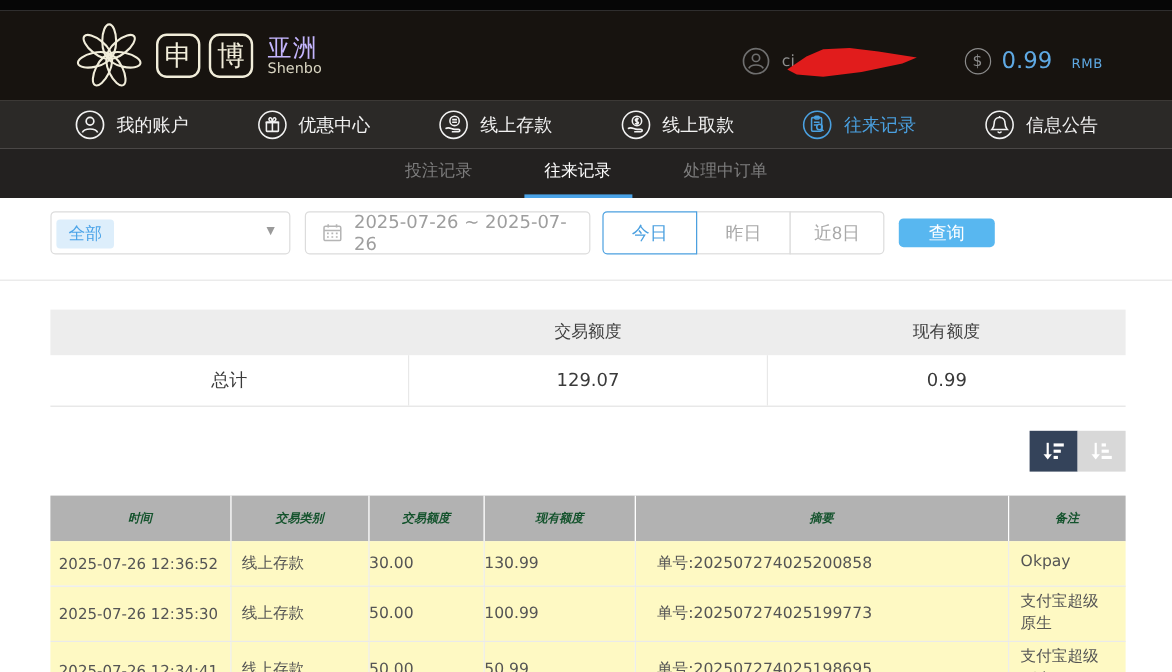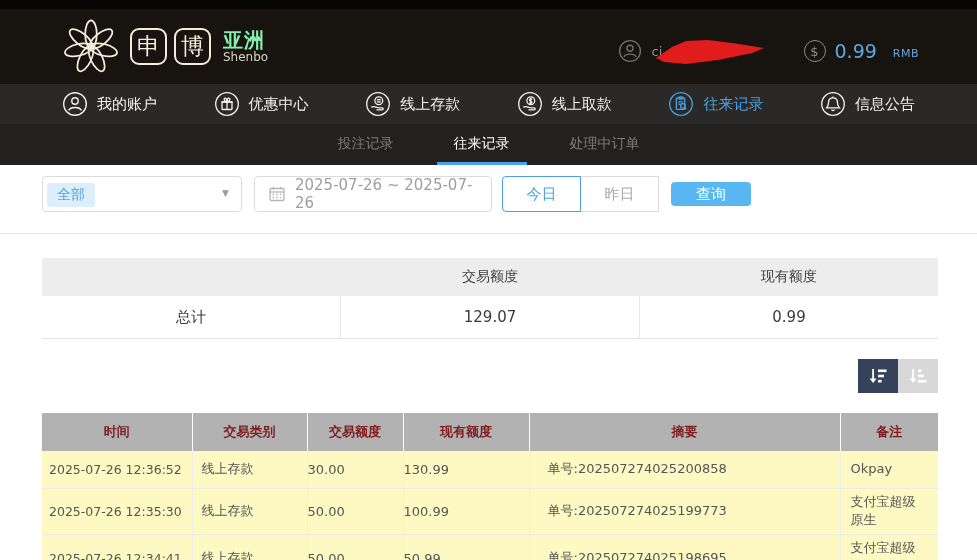--- a/index.html
+++ b/index.html
@@ -8,21 +8,21 @@
 
   
   .top-strip { height: 9px; background:#060606; }
   .header { height: 75px; background:#17130f; display:flex; align-items:center; position:relative; }
   .logo { display:flex; align-items:center; margin-left:62px; gap:10px; }
   .logo svg.flower { width:58px; height:58px; }
   .char-box { width:37px; height:37px; border:2px solid #f1edda; border-radius:9px;
     color:#f1edda; font-size:23px; display:flex; align-items:center; justify-content:center; }
   .char-box + .char-box { margin-left:7px; }
   .logo-right { display:flex; flex-direction:column; line-height:1.05; margin-left:2px; }
-  .logo-region { color:#86efac; font-size:20px; font-weight:bold; letter-spacing:1px; }
+  .logo-region { color:#c4b5fd; font-size:20px; font-weight:normal; letter-spacing:1px; }
   .logo-sub { color:#d9d5c2; font-size:12px; }
 
   .user-area { position:absolute; right:58px; top:28px; display:flex; align-items:center; }
   .user-icon-wrap { width:24px; height:24px; color:#6f6f6f; }
   .uname-wrap { position:relative; width:128px; height:28px; margin-left:8px; }
   .uname-frag { position:absolute; left:2px; top:7px; color:#8f8f8f; font-size:13px; }
   .scribble { position:absolute; left:6px; top:1px; width:112px; height:27px; }
   .dollar-circle { width:22px; height:22px; border:1.5px solid #8b8b8b; border-radius:50%;
     color:#8b8b8b; font-size:13px; display:flex; align-items:center; justify-content:center; margin-left:26px; }
   .bal-amount { color:#5fa9e3; font-size:19px; margin-left:9px; }
@@ -75,22 +75,22 @@
   
   .sort-row { width:896px; margin:20px 0 0 42px; display:flex; justify-content:flex-end; }
   .sort-btn { width:40px; height:34px; display:flex; align-items:center; justify-content:center;
     border:none; cursor:pointer; }
   .sort-btn.desc { background:#34435a; }
   .sort-btn.asc { background:#d8d8d8; }
   .sort-btn svg { width:22px; height:22px; fill:#fff; }
 
   
   table.records { width:896px; margin:20px 0 0 42px; border-collapse:collapse; table-layout:fixed; }
-  table.records th { background:#b2b2b2; color:#7f1d1d; font-size:13px; font-weight:bold;
-    height:38px; border-right:1px solid #fff; }
+  table.records th { background:#b2b2b2; color:#14532d; font-size:10px; font-weight:bold;
+    height:38px; border-right:1px solid #fff;font-style:italic; }
   table.records th:last-child { border-right:none; }
   table.records td { font-size:13px; color:#555; height:37px; vertical-align:middle;
     border-bottom:1px solid #eaeaea; border-right:1px solid #ededed; background:#fef9c3; }
   table.records td:last-child { border-right:none; }
   .c-time { padding-left:7px; font-size:12.5px !important; white-space:nowrap; overflow:hidden; }
   .c-type { padding-left:9px; }
   .c-amt, .c-bal { text-align:left; padding-right:10px; }
   .c-sum { padding-left:18px; }
   .c-note { padding:4px 10px; line-height:1.45; }
 </style>
@@ -224,20 +224,21 @@
         <line x1="11.9" y1="9.5" x2="13.4" y2="9.5"></line>
       <line x1="4.5" y1="12.5" x2="6" y2="12.5"></line>
         <line x1="8.2" y1="12.5" x2="9.7" y2="12.5"></line>
         <line x1="11.9" y1="12.5" x2="13.4" y2="12.5"></line>
     </svg>
     <span class="date-text">2025-07-26 ~ 2025-07-26</span>
   </div>
   <div class="quick-group">
     <button class="qbtn first active">今日</button>
     <button class="qbtn">昨日</button>
+    <button class="qbtn last">近8日</button>
   </div>
   <button class="search-btn">查询</button>
 </div>
 
 <div class="divider"></div>
 
 <div class="summary">
   <div class="sum-header">
     <div class="cell"></div>
     <div class="cell">交易额度</div>

